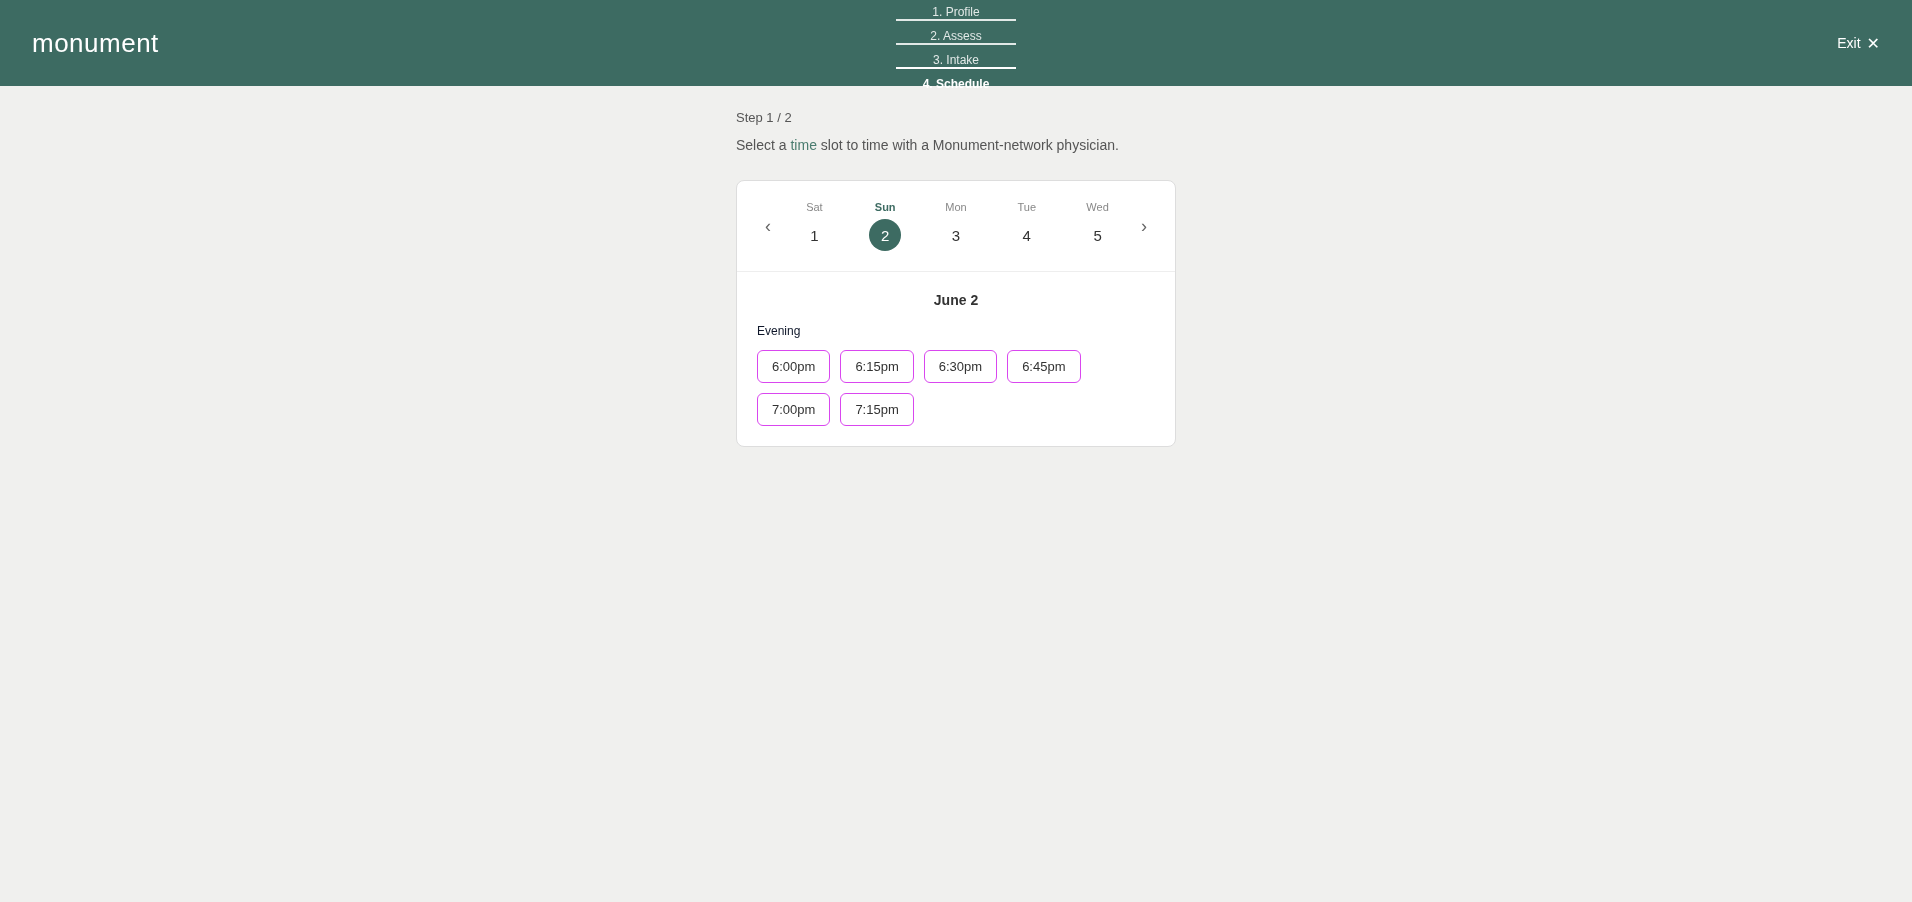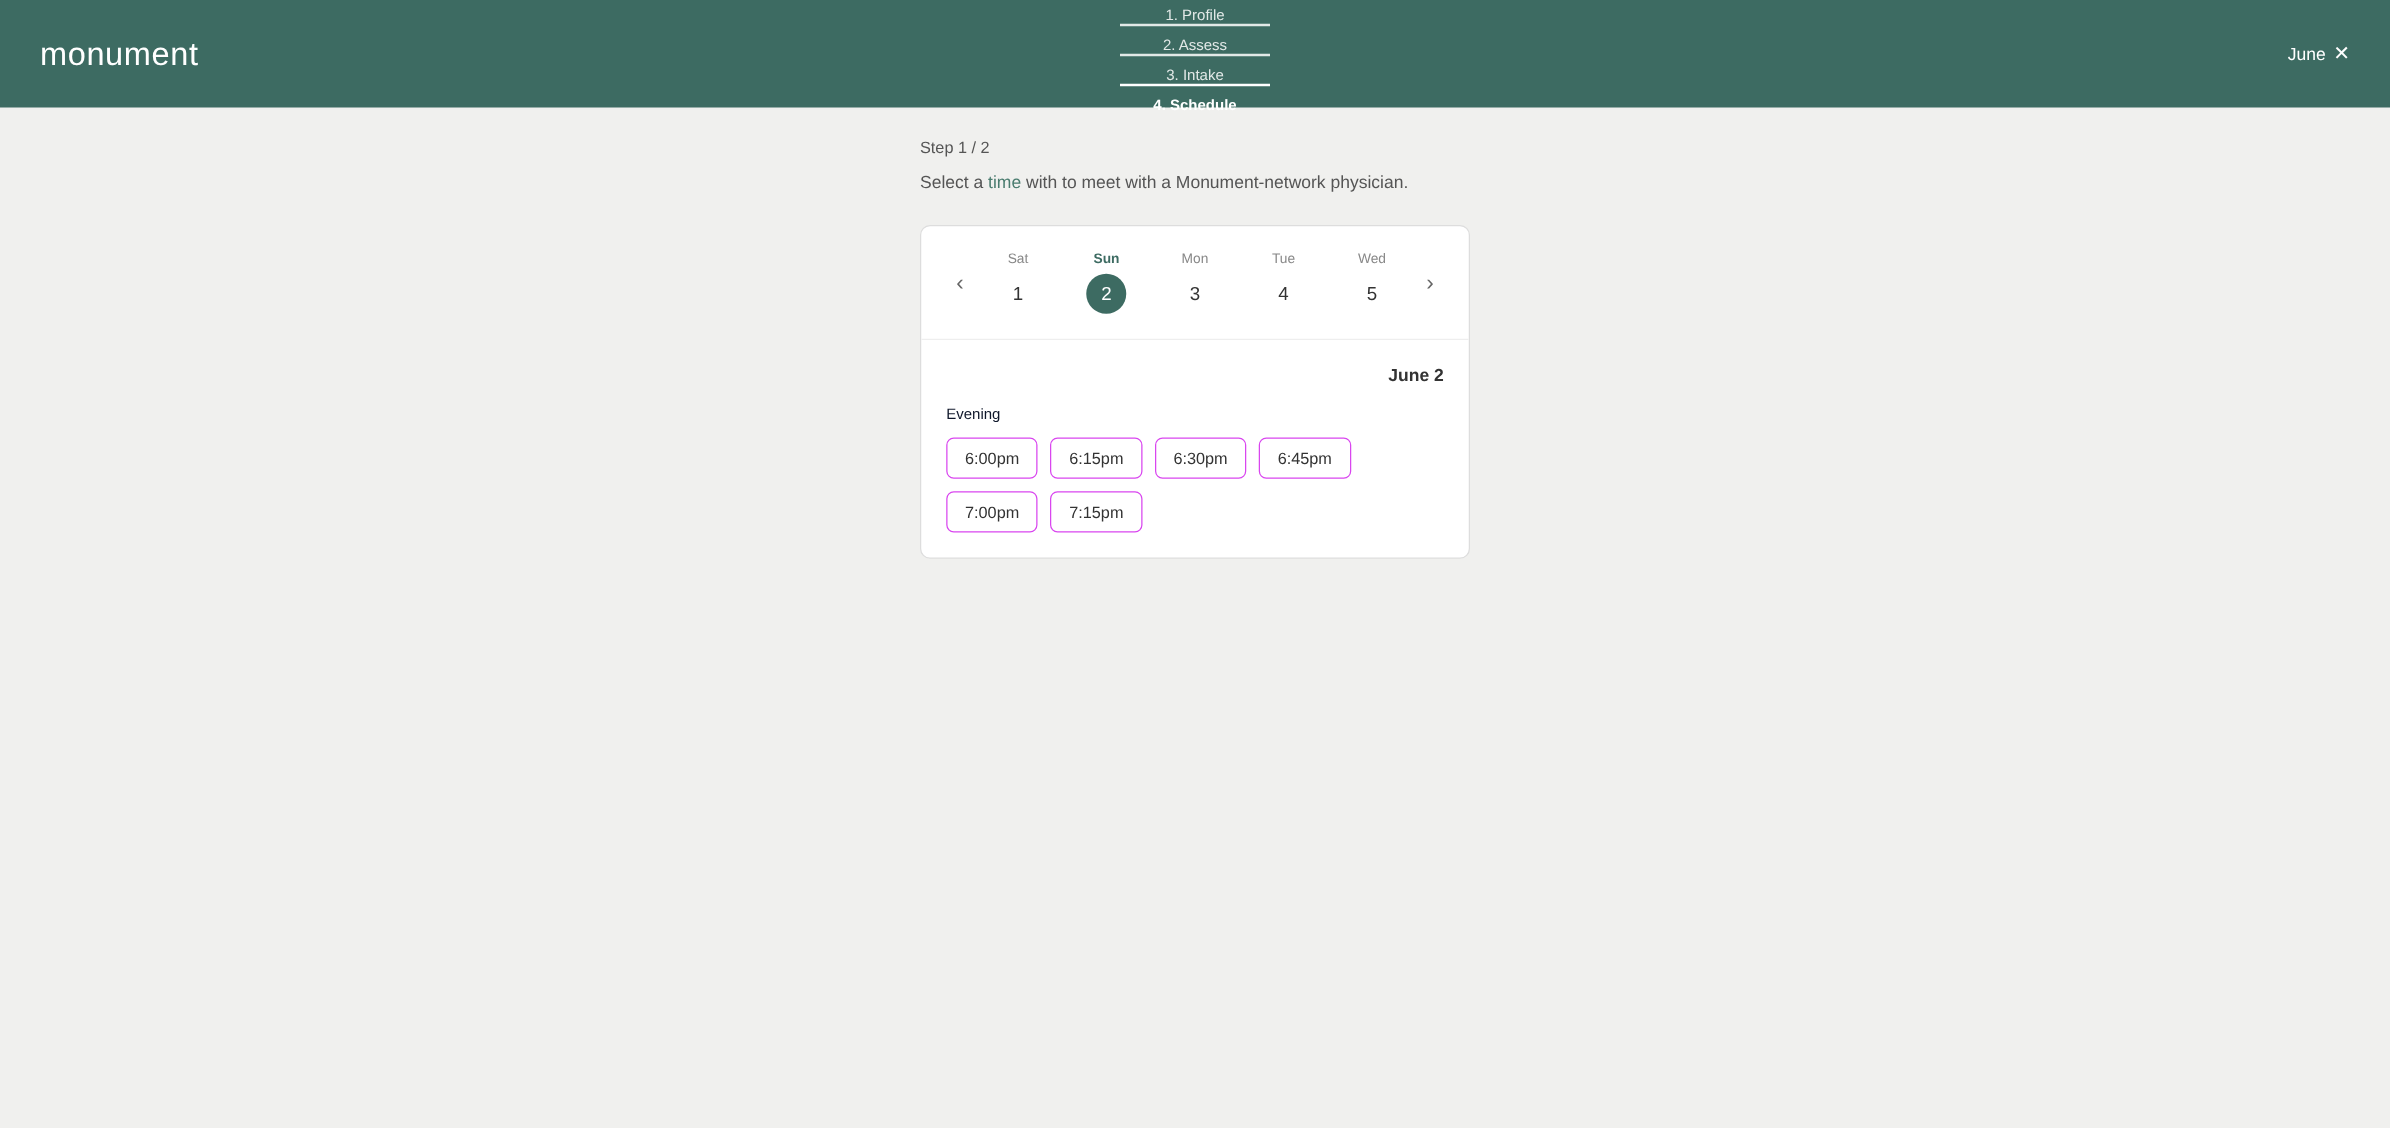--- a/index.html
+++ b/index.html
@@ -158,21 +158,21 @@
     .day-col.active .day-name {
       color: #3d6b62;
       font-weight: 600;
     }
 
     
     .times-section {
       padding: 20px;
     }
     .date-header {
-      text-align: right;
+      text-align: center;
       font-size: 14px;
       font-weight: 600;
       color: #333;
       margin-bottom: 16px;
     }
     .period-label {
       font-size: 12px;
       color: #0f172a;
       margin-bottom: 12px;
     }
@@ -211,34 +211,34 @@
       <div class="step-line completed"></div>
       <span class="step-label completed">3. Intake</span>
     </div>
     <div class="step">
       <div class="step-line active"></div>
       <span class="step-label active">4. Schedule</span>
     </div>
   </div>
 
   <button class="exit-btn">
-    <span>June</span>
+    <span>Exit</span>
     <span class="x-icon">✕</span>
   </button>
 </div>
 
 <div class="main">
   <div class="content-wrapper">
 
     <div class="step-indicator">
       <span>Step 1 / 2</span>
     </div>
 
     <p class="subtitle">
-      <span>Select a </span><span class="highlight">time</span><span> with to meet with a Monument-network physician.</span>
+      <span>Select a </span><span class="highlight">time</span><span> slot to time with a Monument-network physician.</span>
     </p>
 
     <div class="calendar-card">
 
       <div class="calendar-nav">
         <button class="nav-arrow">‹</button>
         <div class="days-row">
 
           <div class="day-col">
             <span class="day-name">Sat</span>

